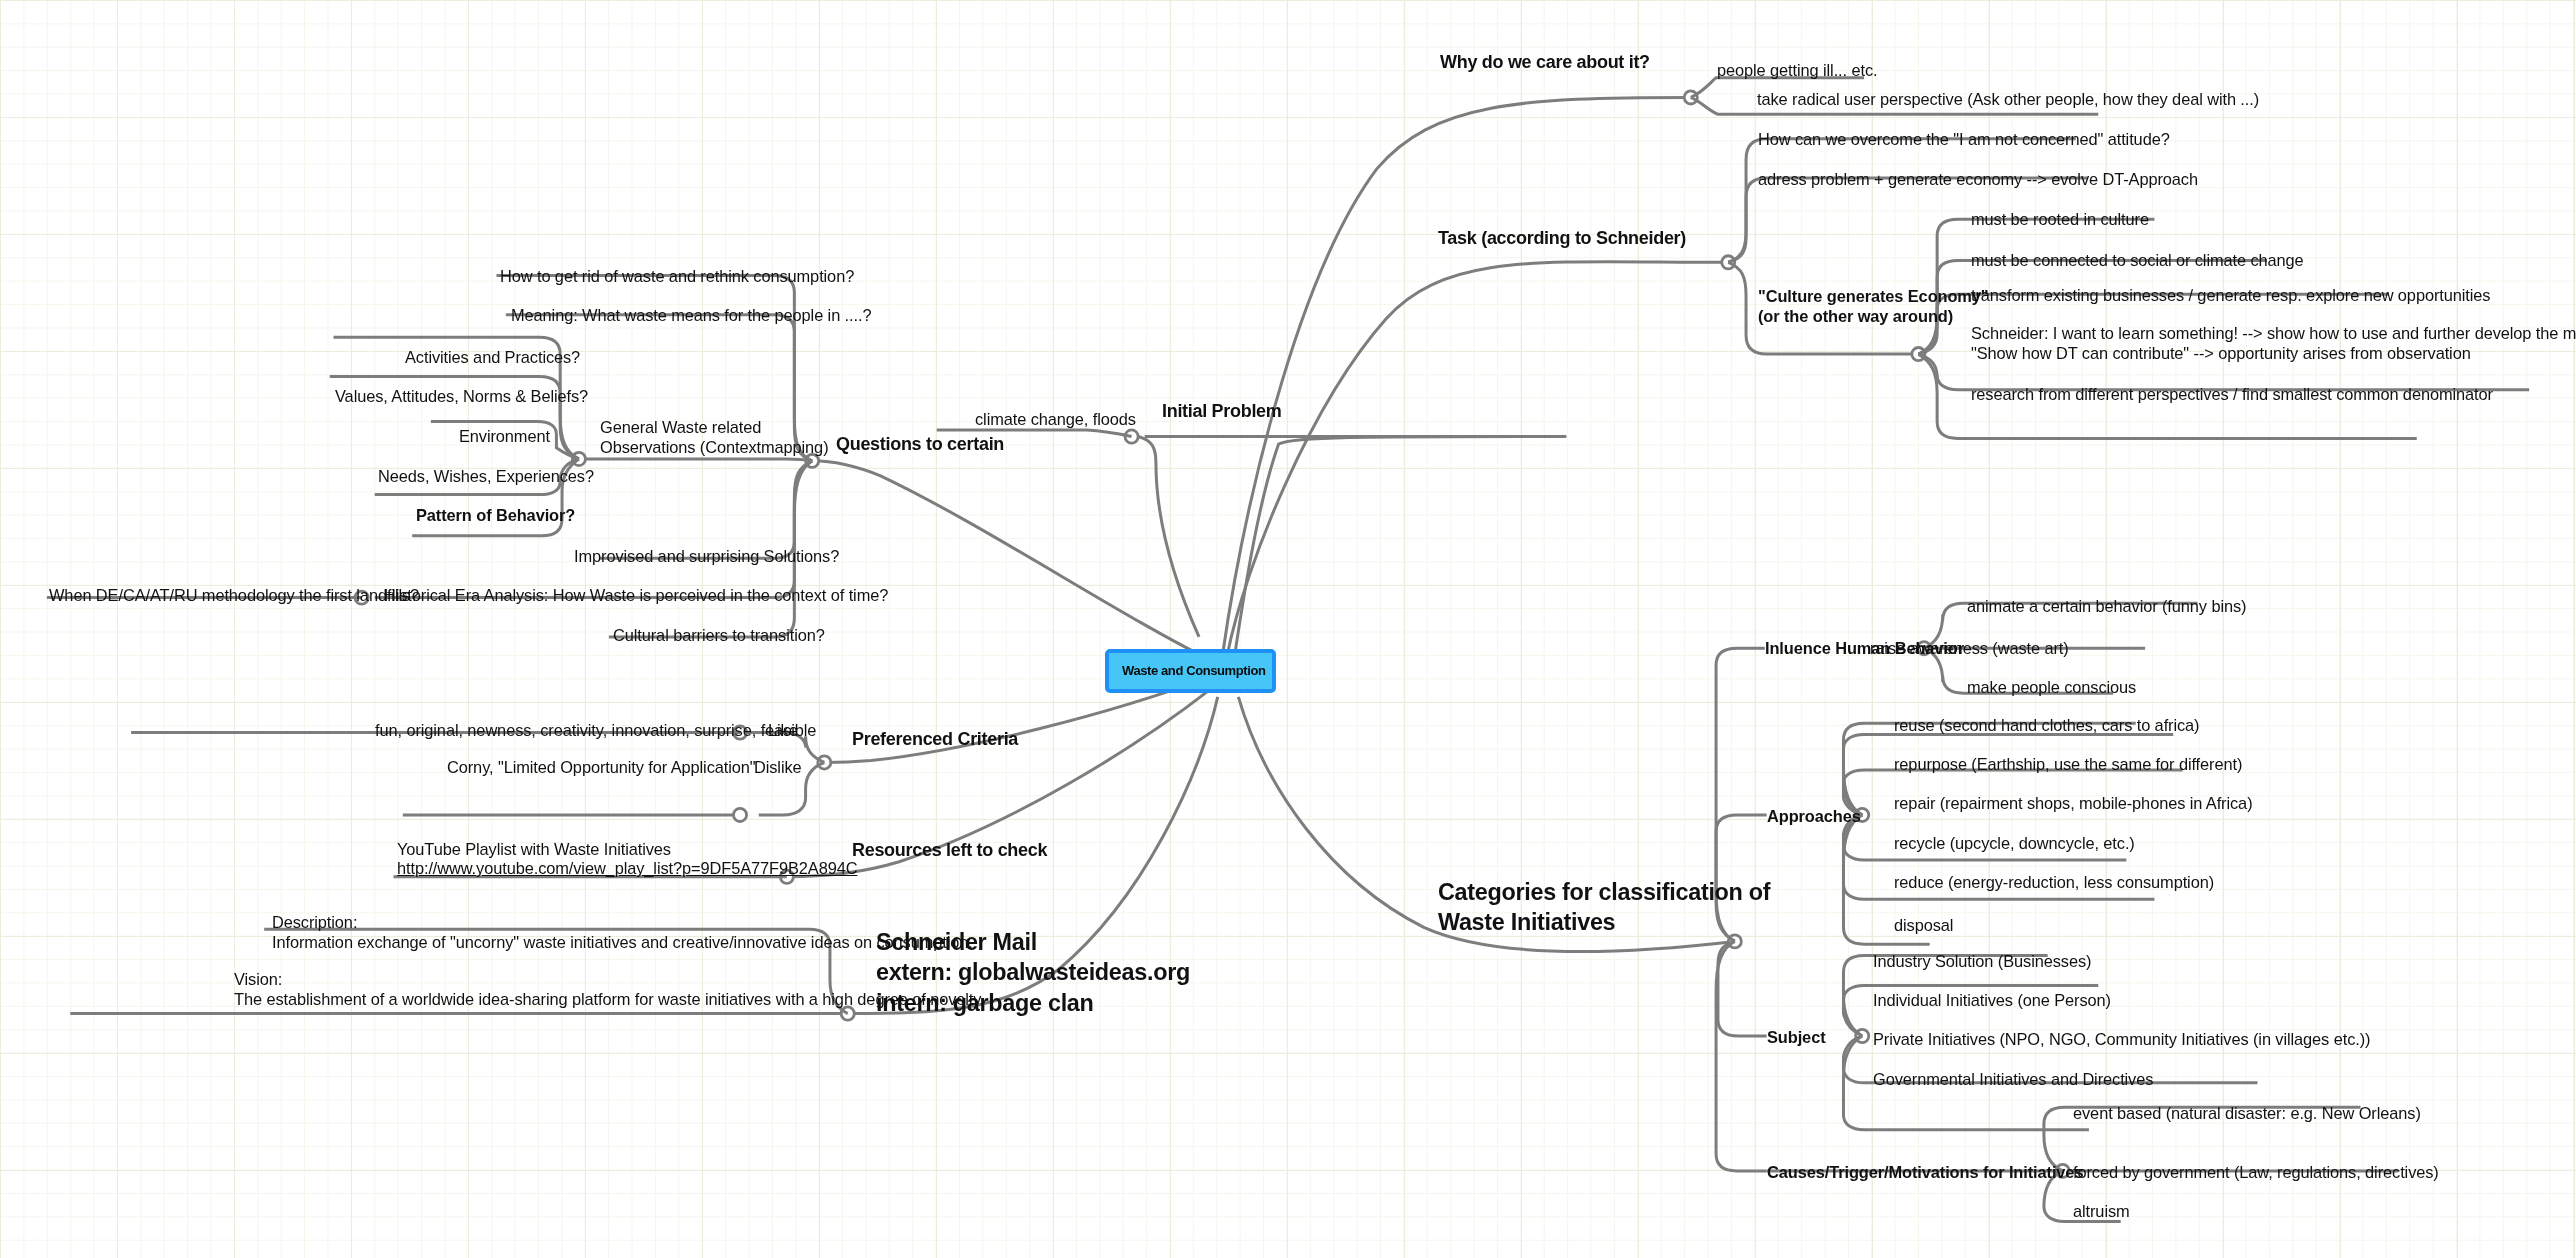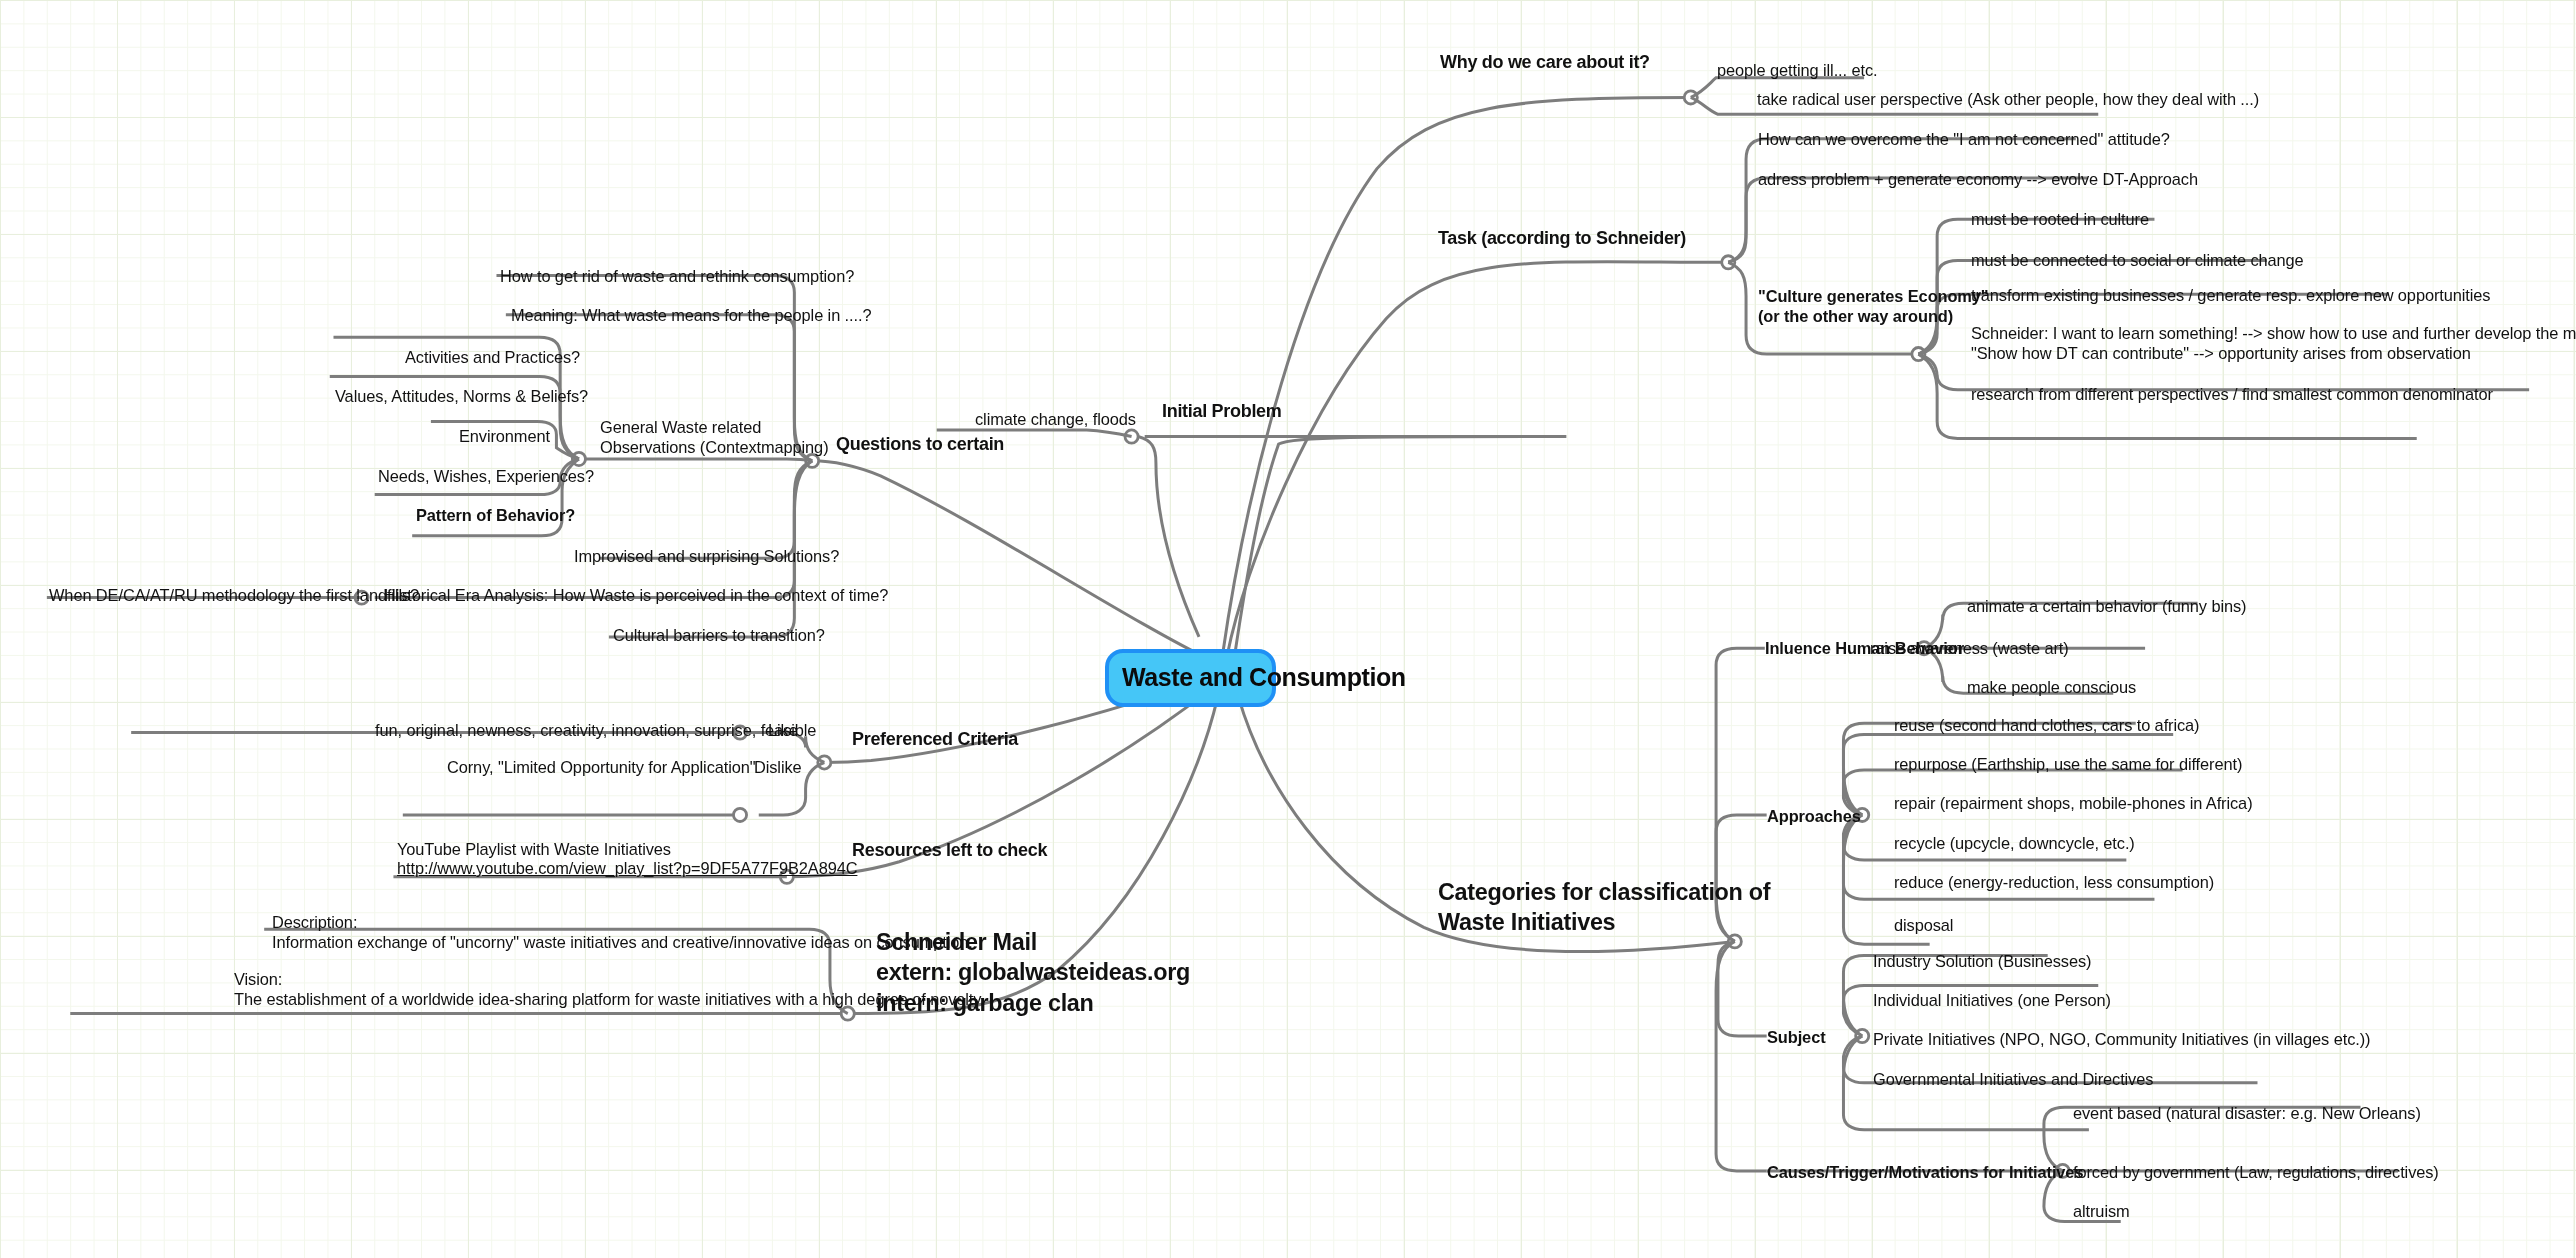--- a/index.html
+++ b/index.html
@@ -56,24 +56,24 @@
     line-height: 1.3;
   }
   .link-text { text-decoration: underline; }
   #root-node {
     position: absolute;
     left: 1105px; top: 649px;
     width: 137px;
     padding: 10.3px 13px;
     background: #45c6f7;
     border: 4.7px solid #1f90f5;
-    border-radius: 18px;
+    border-radius: 5px;
     box-sizing: content-box;
     text-align: center;
-    font-size: 25px;
+    font-size: 13px;
     font-weight: 700;
     color: #0b0b0b;
     letter-spacing: -0.4px;
     white-space: nowrap;
   }
 </style>
 </head>
 <body>
 
 <div id="canvas">

